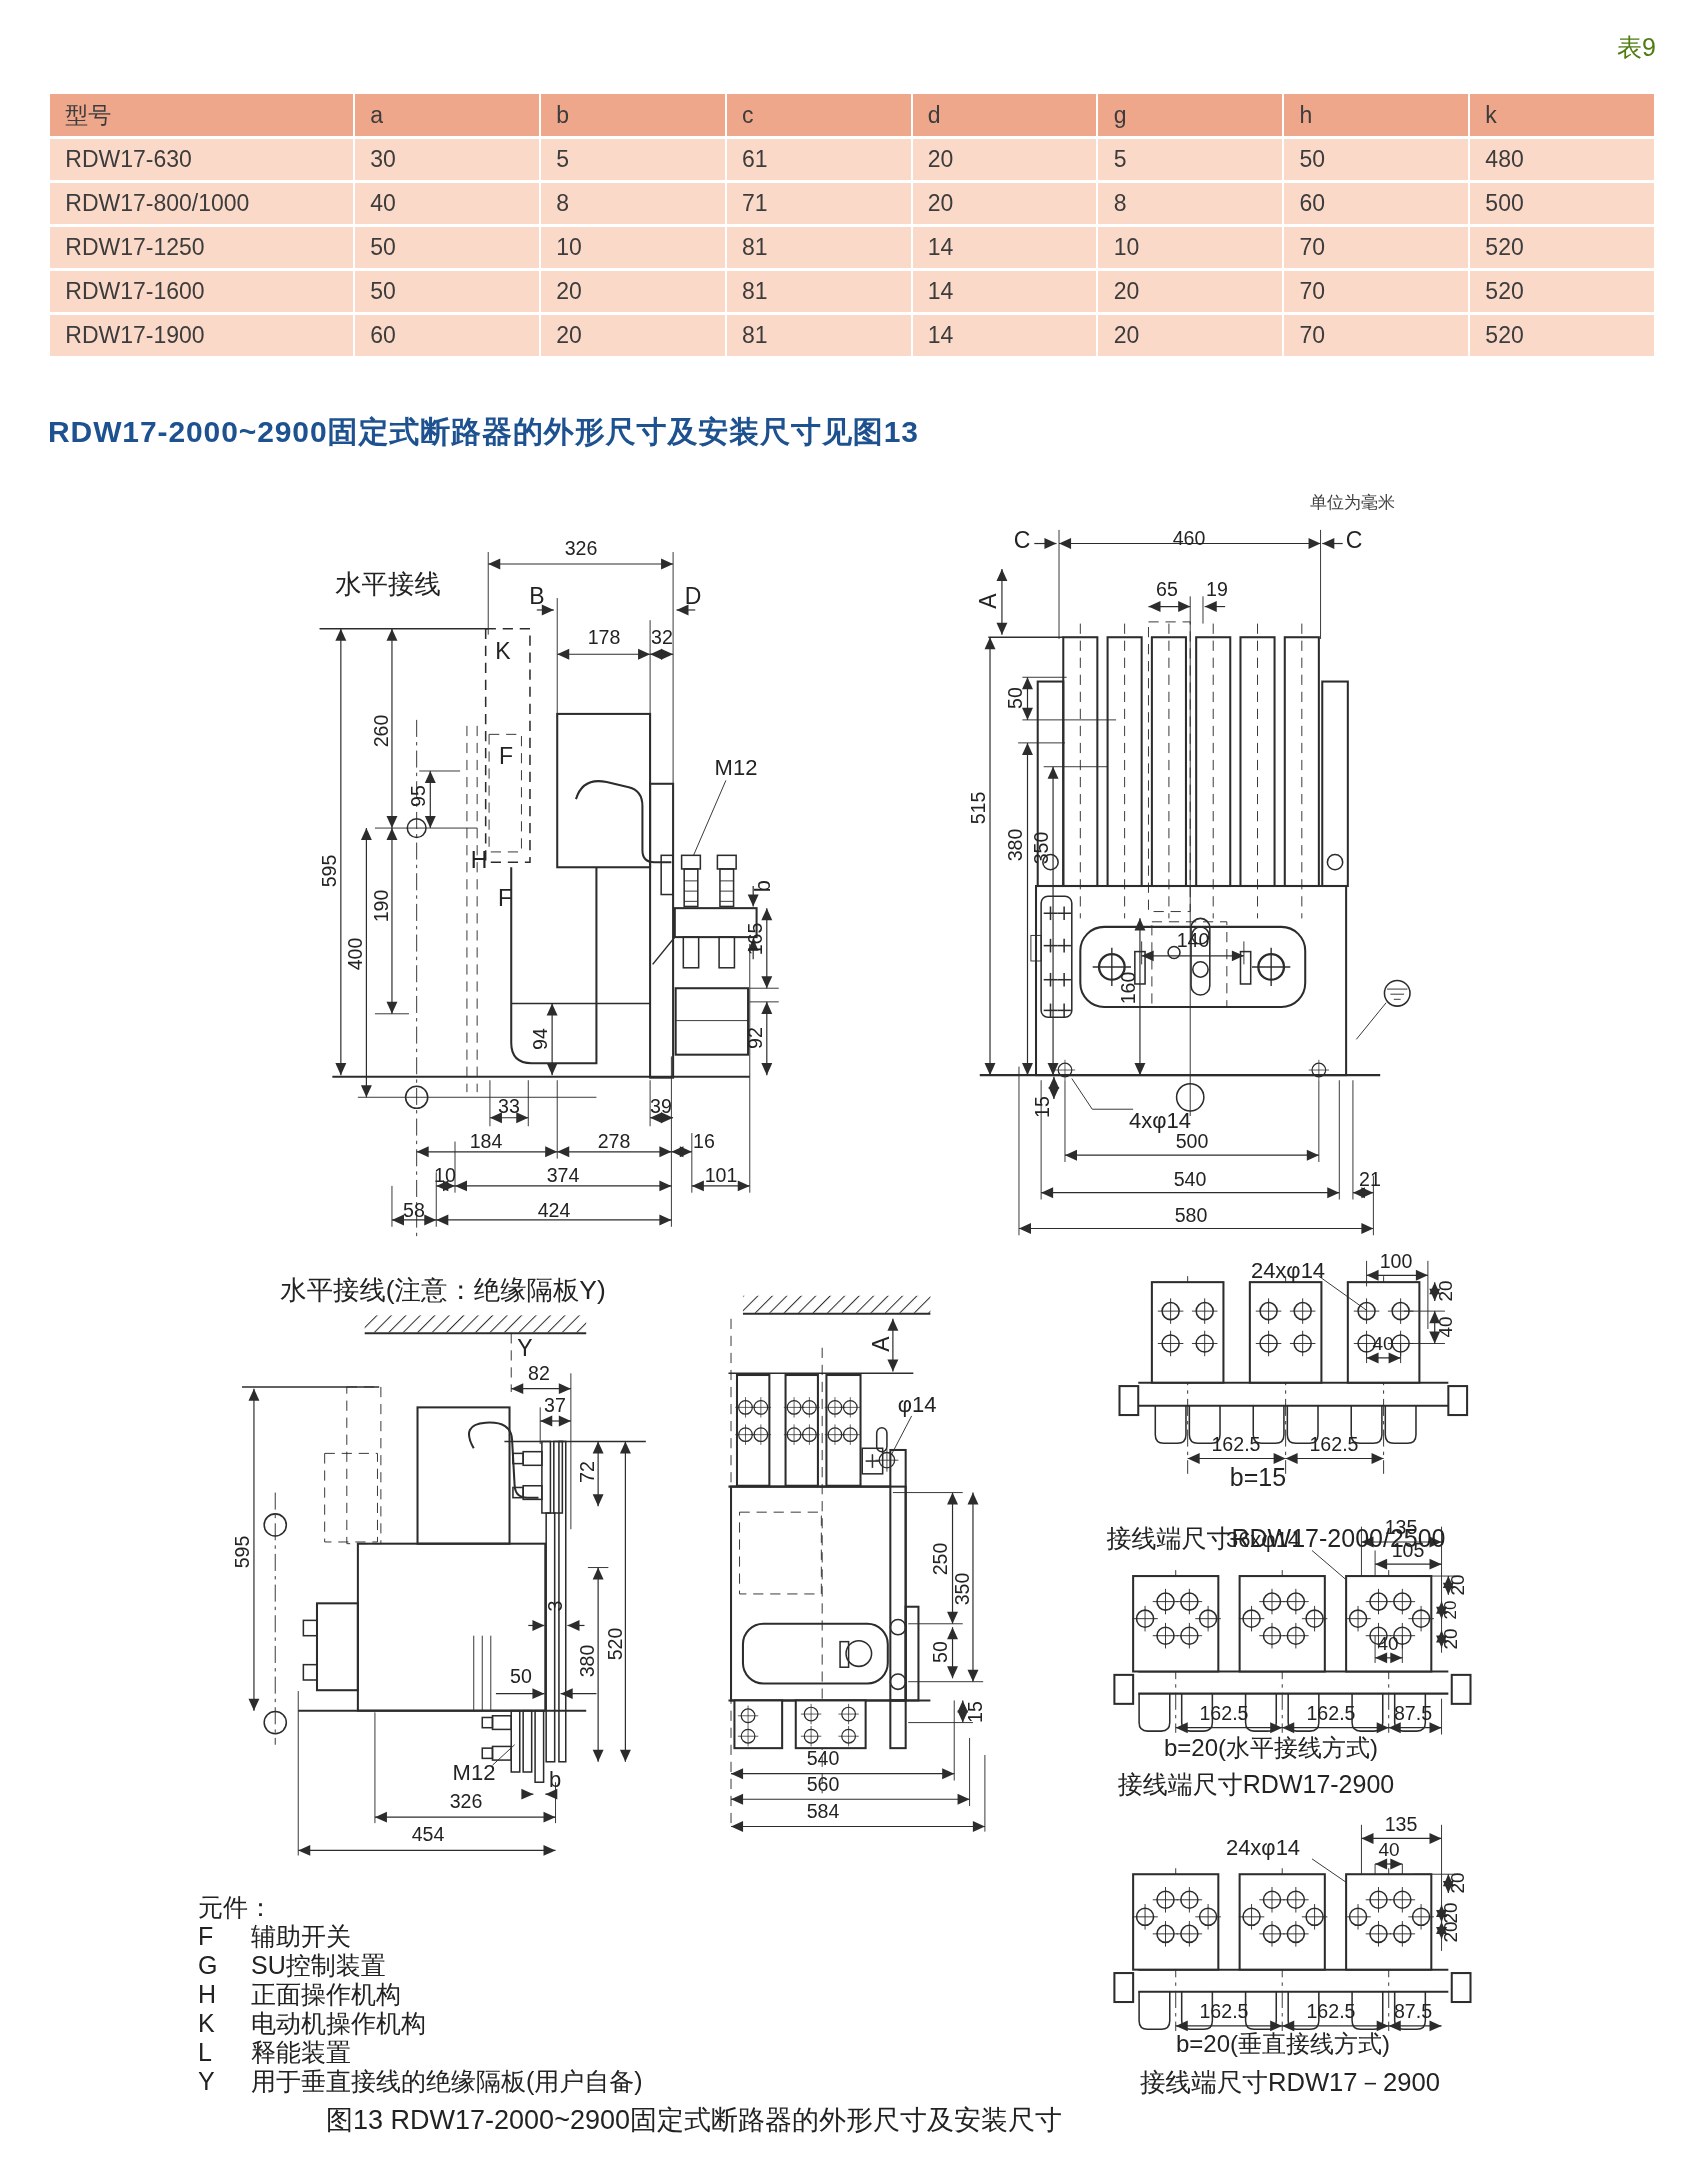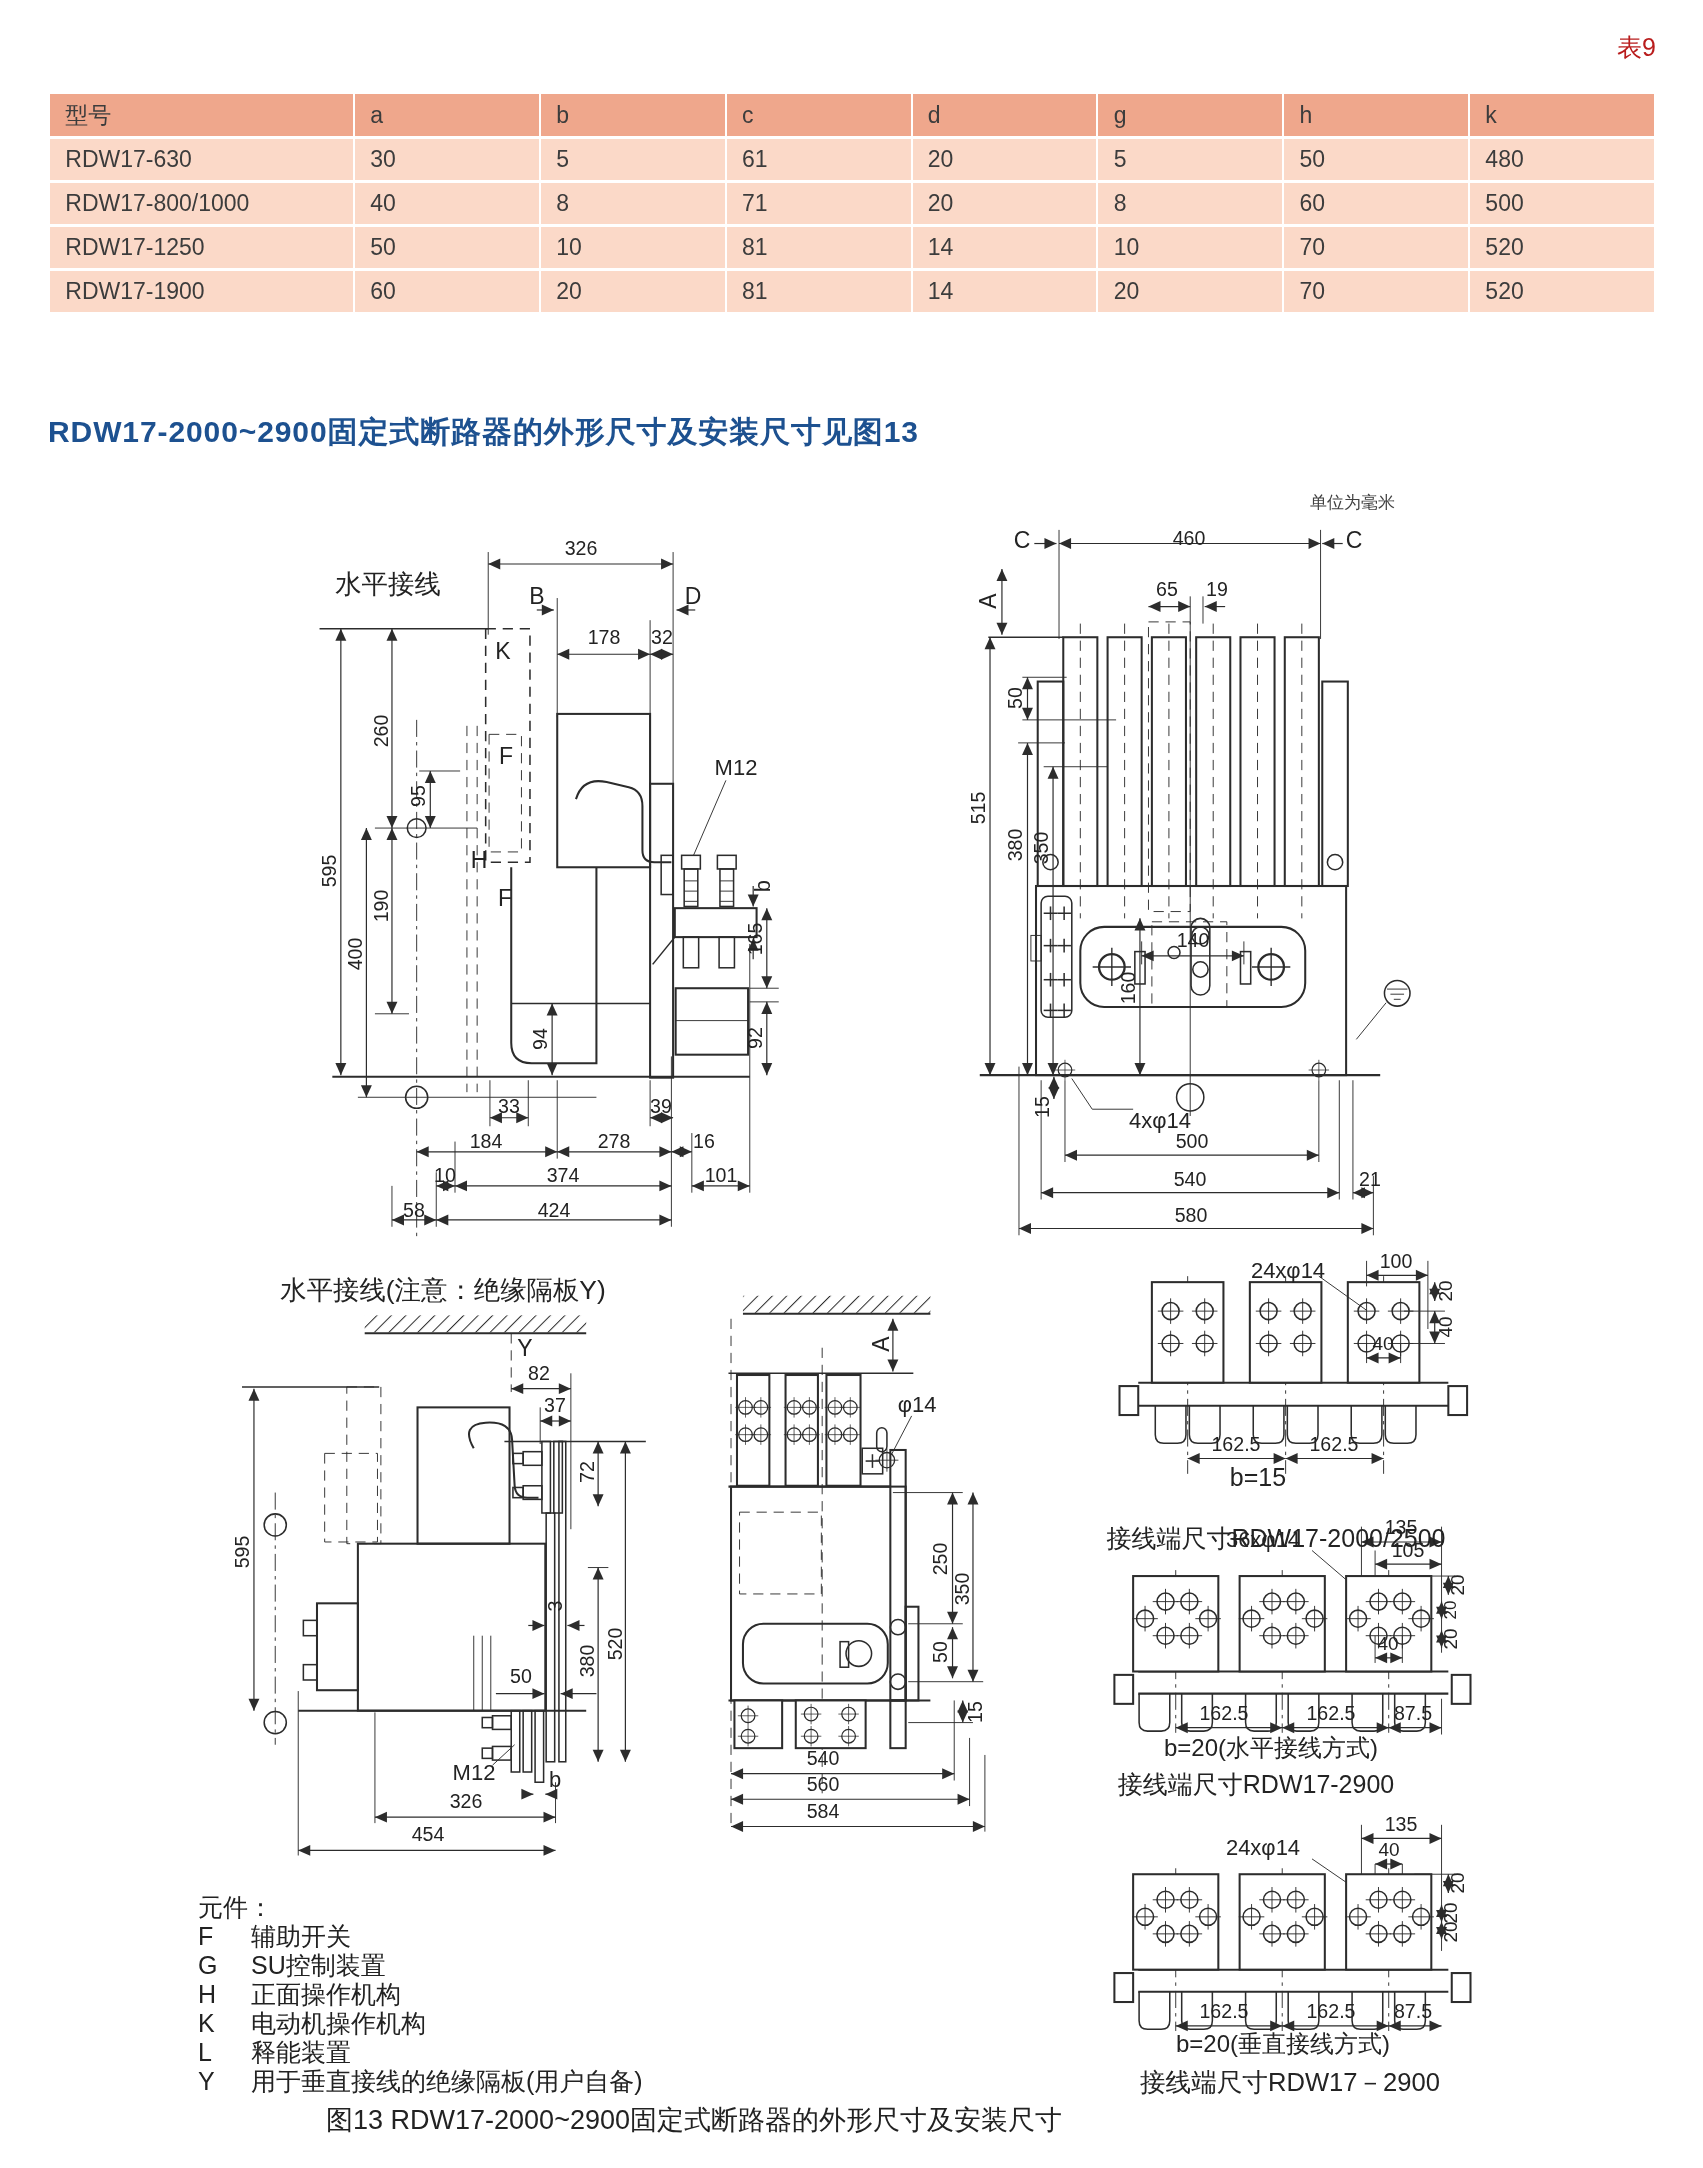--- a/index.html
+++ b/index.html
@@ -3,21 +3,21 @@
 <meta charset="utf-8">
 <style>
   html,body{margin:0;padding:0;background:#ffffff}
   #page{position:relative;width:1704px;height:2169px;background:#ffffff;overflow:hidden;
         font-family:"Liberation Sans","DejaVu Sans",sans-serif;color:#2c2c2c}
   
   #tbl{position:absolute;left:48px;top:91px;width:1608px;border-collapse:separate;border-spacing:2.6px 3.4px;table-layout:fixed}
   #tbl th{background:#efa78c;height:42px;text-align:left;padding:0 0 0 15.3px;font-weight:400;font-size:23px;color:#3c3c3c}
   #tbl td{background:#fbd9c8;height:41px;padding:0 0 0 15.3px;font-size:23px;color:#3c3c3c}
   #tbl col.c0{width:303px}
-  .tag{position:absolute;top:31px;right:48px;font-size:25px;color:#b91c1c}
+  .tag{position:absolute;top:31px;right:48px;font-size:25px;color:#4d7c0f}
   .hd{position:absolute;left:48px;top:412px;font-size:30px;font-weight:600;color:#1d5190;letter-spacing:0.9px}
   .unit{position:absolute;left:1310px;top:491px;font-size:17px;color:#404040}
   .figcap{position:absolute;left:0;top:2102px;width:1388px;text-align:center;font-size:27px;color:#222}
   
   #legend{position:absolute;left:198px;top:1893px;font-size:25px;line-height:29px;color:#222}
   .lg-row{display:flex}
   .lg-key{width:53px;flex:0 0 53px}
   
   #draw{position:absolute;left:0;top:0;width:1704px;height:2169px;pointer-events:none}
   #label-layer{position:absolute;left:0;top:0;width:1704px;height:2169px;pointer-events:none}
@@ -85,20 +85,30 @@
           <td>60</td>
           <td>500</td>
         </tr>
         <tr>
           <td>RDW17-1250</td>
           <td>50</td>
           <td>10</td>
           <td>81</td>
           <td>14</td>
           <td>10</td>
+          <td>70</td>
+          <td>520</td>
+        </tr>
+        <tr>
+          <td>RDW17-1600</td>
+          <td>50</td>
+          <td>20</td>
+          <td>81</td>
+          <td>14</td>
+          <td>20</td>
           <td>70</td>
           <td>520</td>
         </tr>
         <tr>
           <td>RDW17-1900</td>
           <td>60</td>
           <td>20</td>
           <td>81</td>
           <td>14</td>
           <td>20</td>

